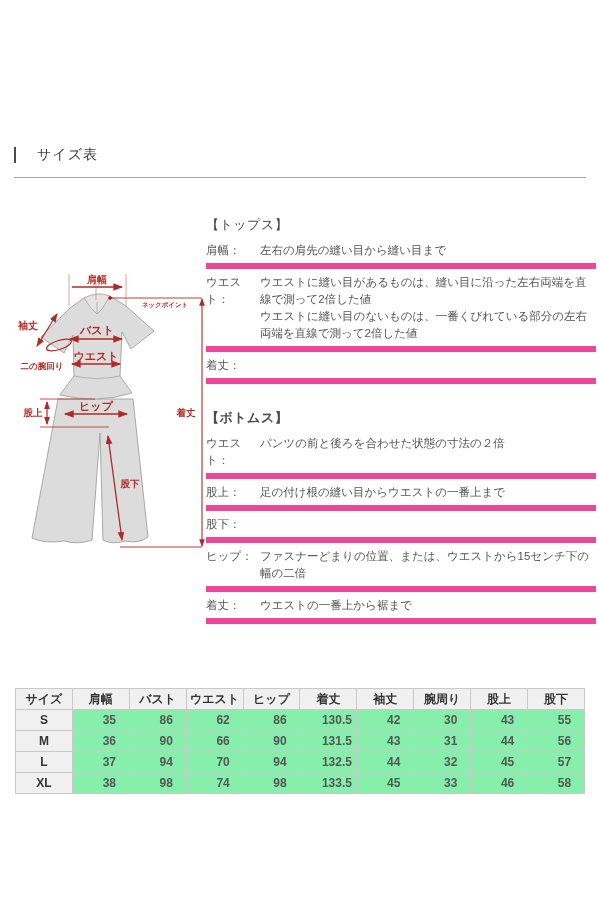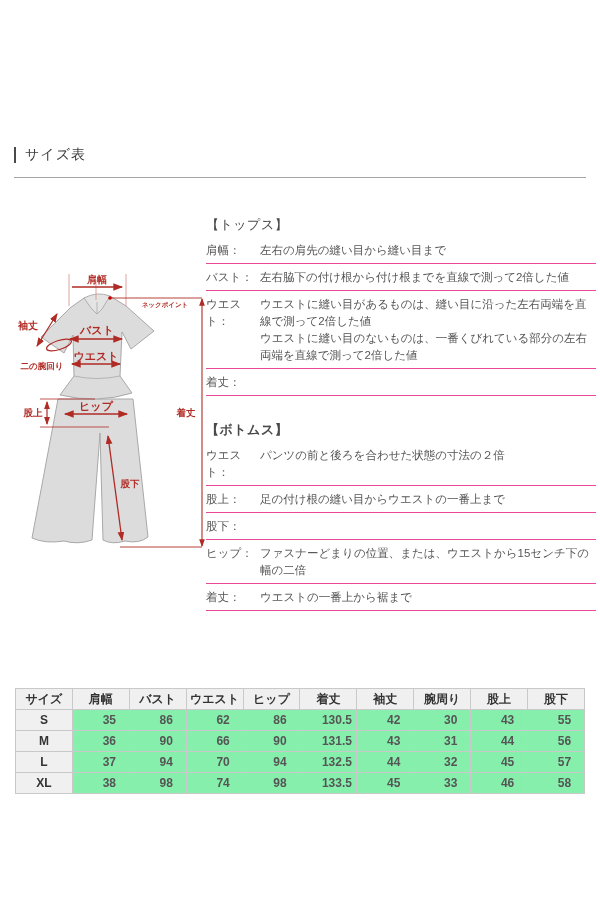--- a/index.html
+++ b/index.html
@@ -1,29 +1,29 @@
 <!DOCTYPE html>
 <html><head>
 <meta charset="utf-8">
 <style>
   html,body{margin:0;padding:0;background:#fff;}
   .page{position:relative;width:600px;height:900px;background:#fff;overflow:hidden;
         font-family:"Liberation Sans","DejaVu Sans",sans-serif;color:#555;}
 
   
-  .title-row{position:absolute;left:14px;top:146px;display:flex;align-items:center;}
+  .title-row{position:absolute;left:14px;top:146px;display:flex;align-items:center;gap:12px;}
   .title-bar{display:inline-block;width:2px;height:16px;background:#4a4a4a;margin-right:9px;}
   .page-title{font-size:14px;color:#3c3c3c;letter-spacing:1px;}
   .title-rule{position:absolute;left:14px;top:177px;width:572px;height:1px;background:#a5a5a5;}
 
   
   .defs{position:absolute;left:206px;top:216px;width:390px;}
   .defs-heading{font-size:13px;color:#4a4a4a;margin:0 0 3px 0;letter-spacing:.5px;}
   .defs-heading.second{margin-top:25px;font-weight:bold;}
-  .def-row{display:flex;padding:5px 0 4px 0;border-bottom:1px solid #ec4899;
+  .def-row{display:flex;padding:5px 0 4px 0;border-bottom:6px solid #ec4899;
            font-size:11.5px;line-height:17px;color:#555;}
   .def-term{flex:0 0 54px;}
   .def-desc{flex:1;}
   .red-dot{color:#c00;}
 
   
   .diagram{position:absolute;left:12px;top:250px;}
   .diagram text{font-family:"Liberation Sans","DejaVu Sans",sans-serif;font-weight:bold;fill:#b02b25;}
 
   
@@ -98,24 +98,20 @@
   </svg>
 
   <div class="defs">
     <div class="defs-heading">【トップス】</div>
 
     <div class="def-row">
       <span class="def-term">肩幅：</span>
       <span class="def-desc">左右の肩先の縫い目から縫い目まで</span>
     </div>
     <div class="def-row">
-      <span class="def-term">バスト：</span>
-      <span class="def-desc">左右脇下の付け根から付け根までを直線で測って2倍した値</span>
-    </div>
-    <div class="def-row">
       <span class="def-term">ウエスト：</span>
       <span class="def-desc">
         <div>ウエストに縫い目があるものは、縫い目に沿った左右両端を直線で測って2倍した値</div>
         <div>ウエストに縫い目のないものは、一番くびれている部分の左右両端を直線で測って2倍した値</div>
       </span>
     </div>
     <div class="def-row">
       <span class="def-term">着丈：</span>
     </div>
 

